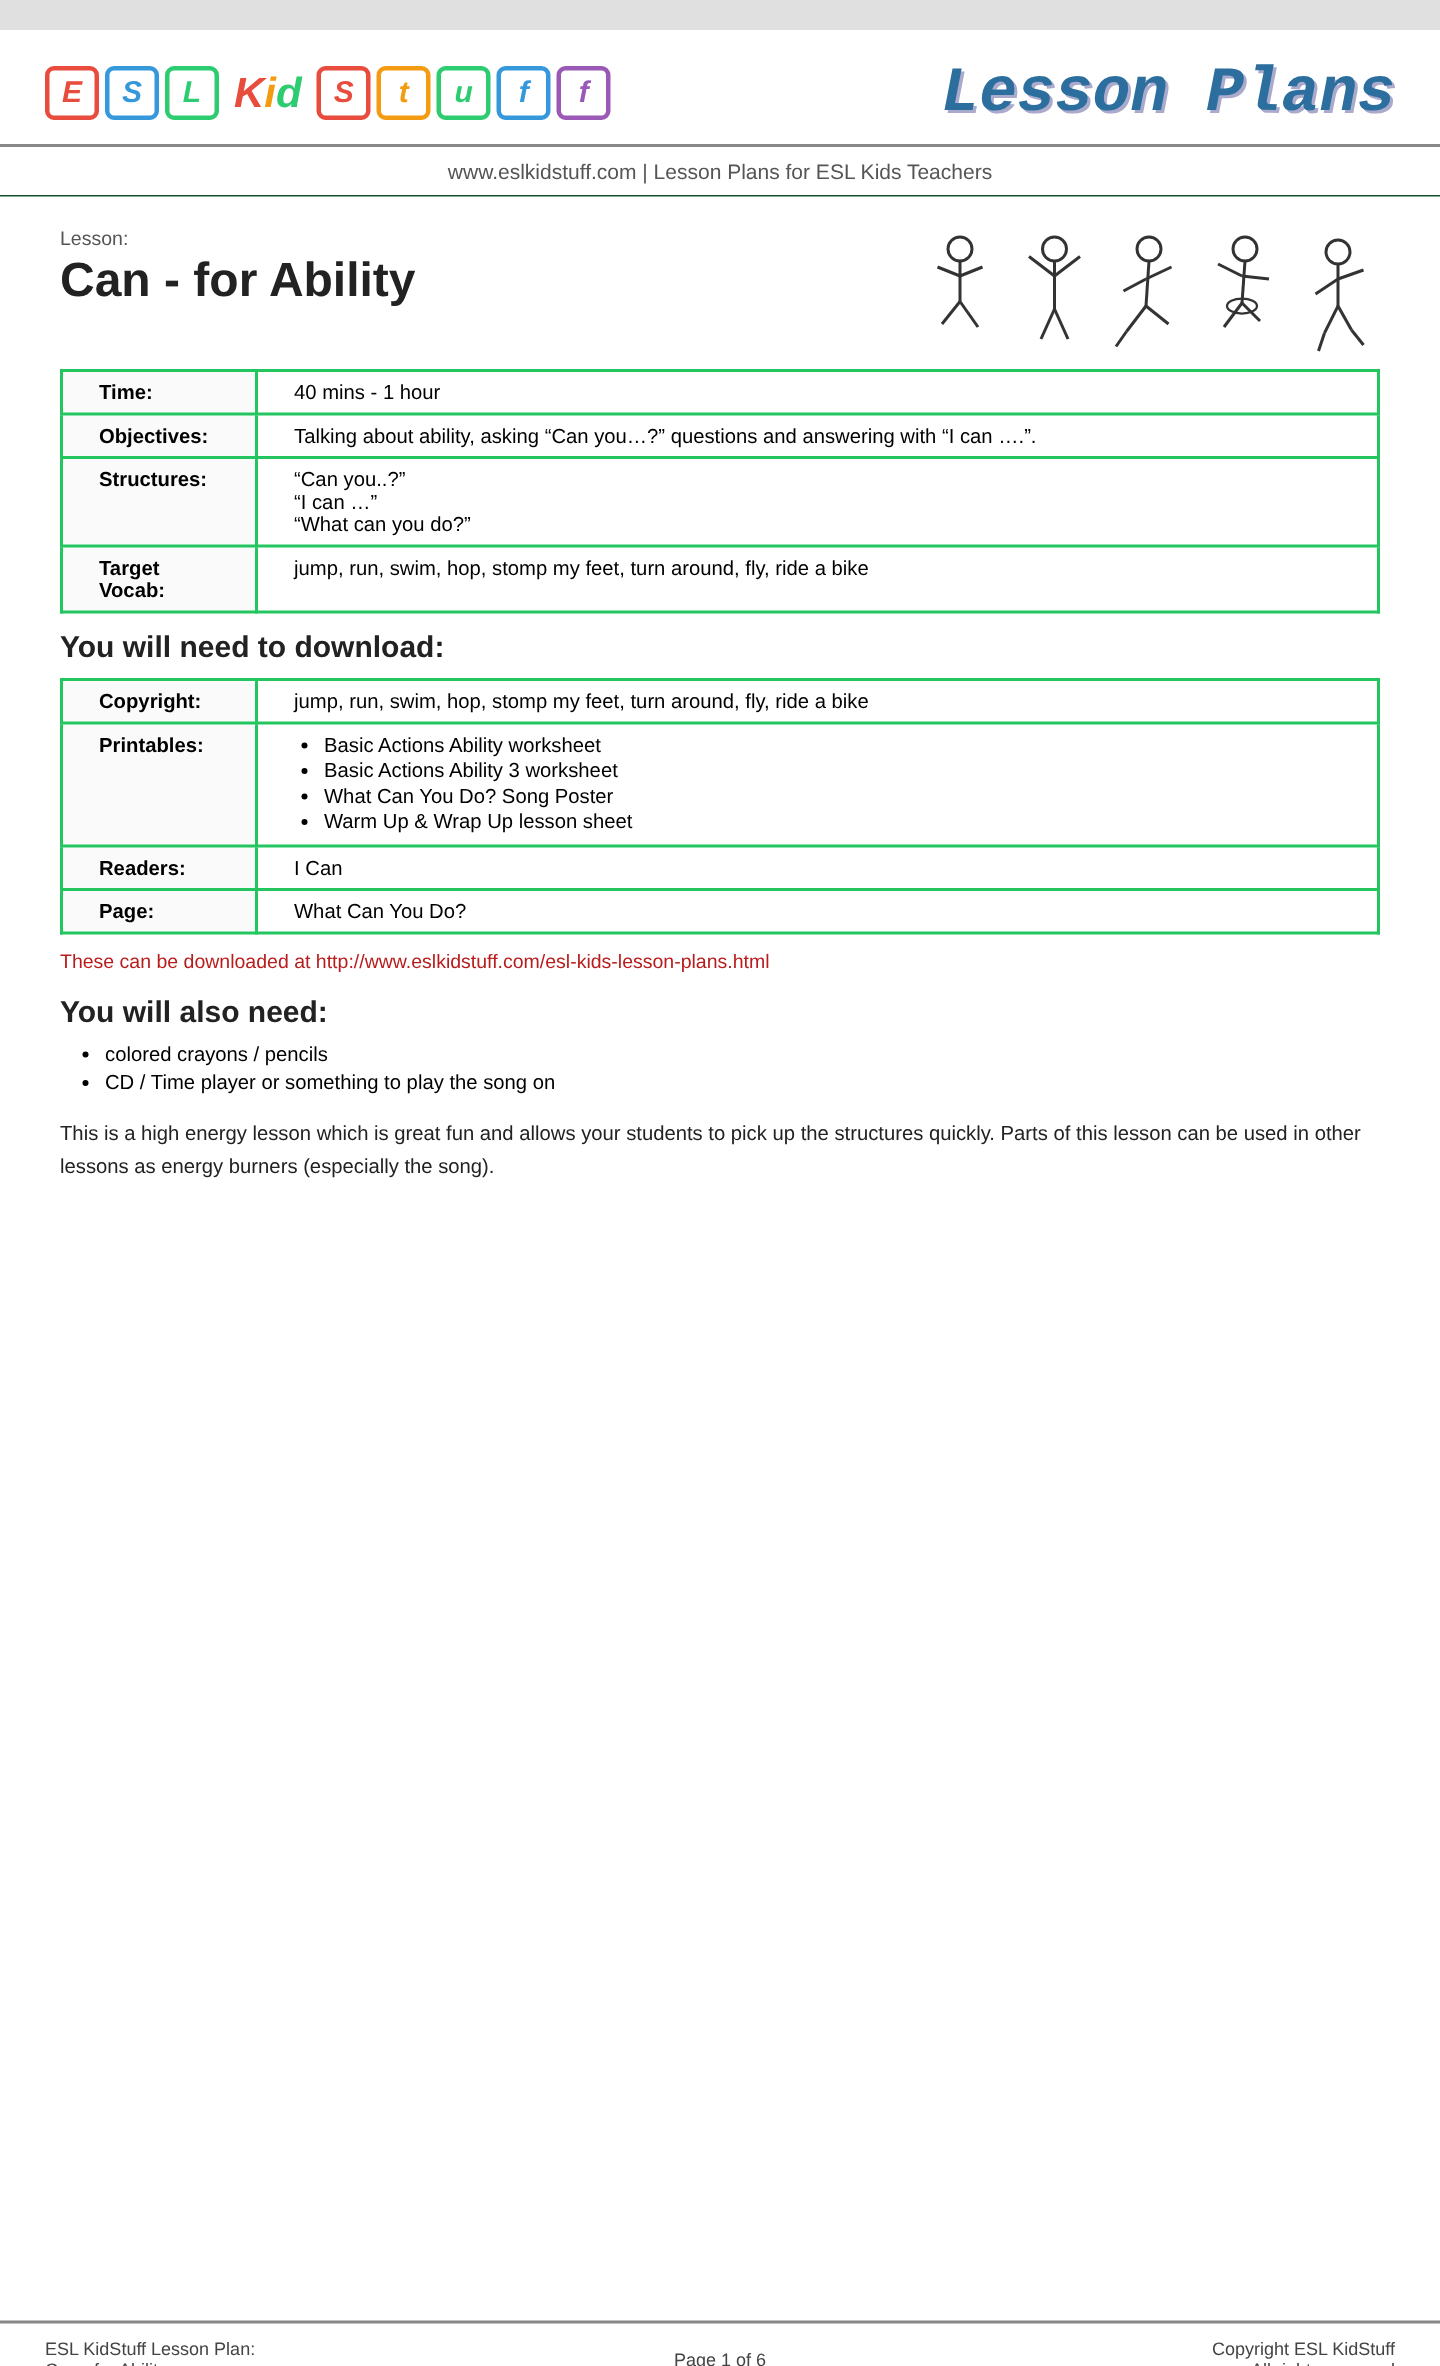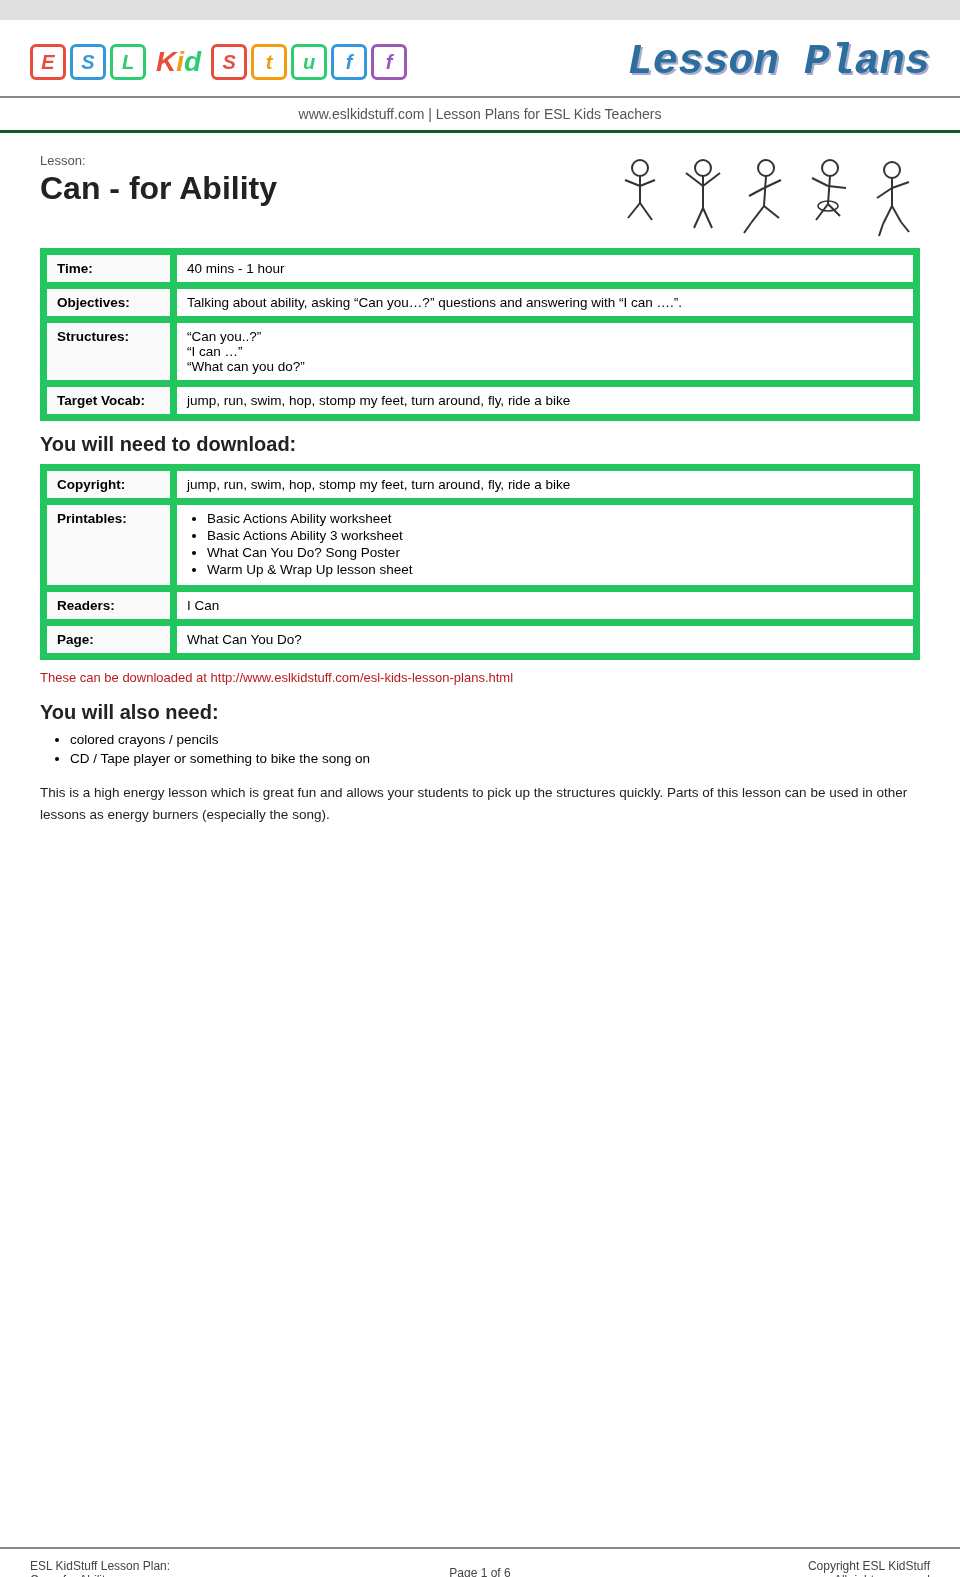--- a/index.html
+++ b/index.html
@@ -98,21 +98,21 @@
       color: #2c6e9e;
       font-family: Liberation Mono, monospace;
       text-shadow: 2px 2px 0px #aac;
     }
 
     .subtitle-bar {
       text-align: center;
       padding: 8px 38px;
       font-size: 14px;
       color: #555;
-      border-bottom: 3px solid #14532d;
+      border-bottom: 1px solid #14532d;
     }
 
     
     .content {
       flex: 1;
       padding: 20px 40px;
     }
 
     .lesson-header {
       display: flex;
@@ -155,22 +155,22 @@
 
     
     table.info-table {
       width: 100%;
       border-collapse: collapse;
       margin-bottom: 10px;
       font-size: 13.5px;
     }
 
     table.info-table td {
-      border: 7px solid #22c55e;
-      padding: 6px 10px;
+      border: 2px solid #22c55e;
+      padding: 6px 24px;
       vertical-align: top;
     }
 
     table.info-table td:first-child {
       font-weight: 700;
       width: 130px;
       background: #fafafa;
     }
 
     .bullet-list {
@@ -379,21 +379,21 @@
         </tr>
       </tbody>
     </table>
 
     <p class="download-note">These can be downloaded at http://www.eslkidstuff.com/esl-kids-lesson-plans.html</p>
 
     <div class="section-heading">You will also need:</div>
 
     <ul class="also-need-list">
       <li>colored crayons / pencils</li>
-      <li>CD / Tape player or something to bike the song on</li>
+      <li>CD / Time player or something to play the song on</li>
     </ul>
 
 
     <p class="notes-text">This is a high energy lesson which is great fun and allows your students to pick up the structures quickly.  Parts of this lesson can be used in other lessons as energy burners (especially the song).</p>
 
   </div>
 
   <div class="footer">
     <div class="footer-left">
       <div>ESL KidStuff Lesson Plan:</div>

